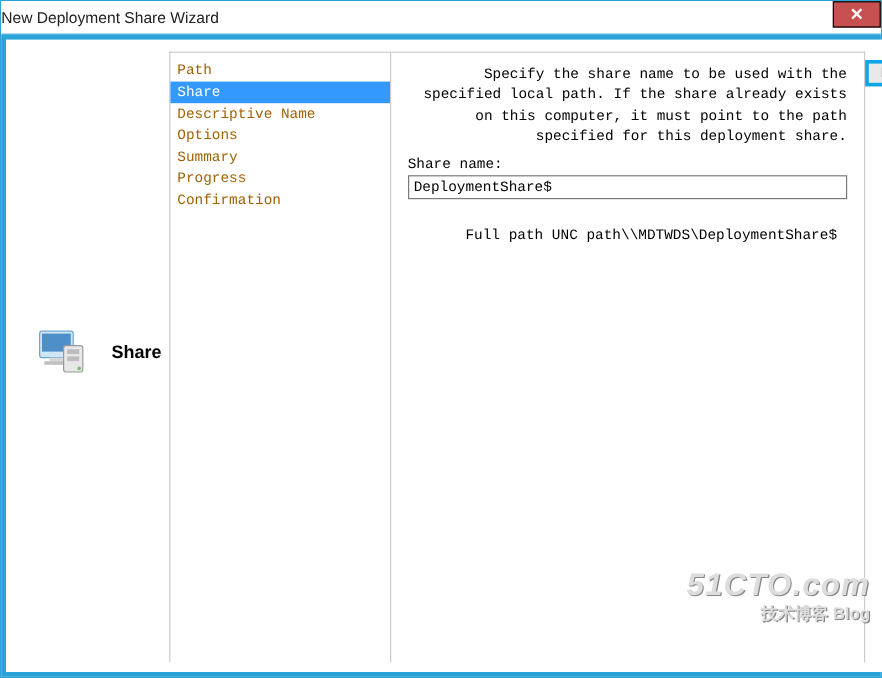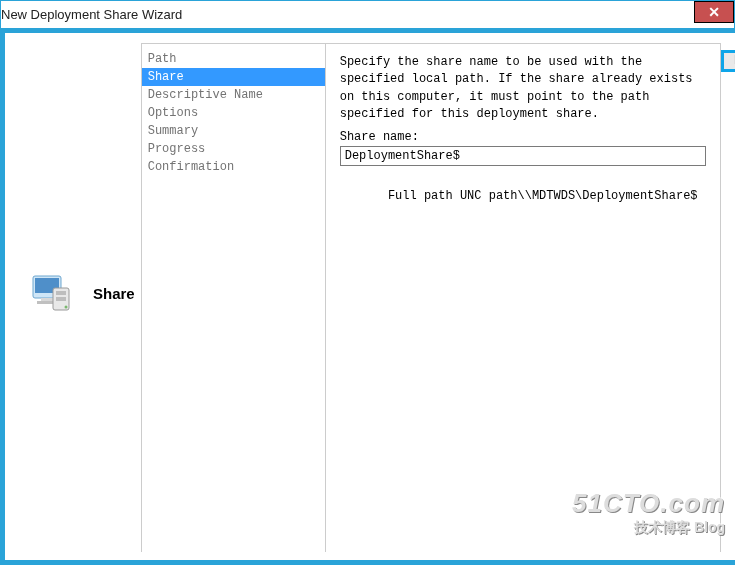--- a/index.html
+++ b/index.html
@@ -86,40 +86,41 @@
     width: 185px;
     border: 1px solid #ccc;
     border-bottom: none;
     background: #fff;
     padding-top: 6px;
   }
   .sidebar-item {
     font-family: "Courier New", monospace;
     font-size: 12px;
     padding: 2px 6px;
-    color: #737373;
+    color: #a16207;
     cursor: pointer;
   }
   .sidebar-item.selected {
     background: #3399ff;
     color: #fff;
   }
   .main-panel {
     flex: 1;
     border: 1px solid #ccc;
     border-left: none;
     border-bottom: none;
     padding: 10px 14px;
     font-family: "Courier New", monospace;
     font-size: 12px;
     color: #000;
   }
   .instruction {
     line-height: 1.45;
     margin-bottom: 6px;
+    text-align: right;
   }
   .field-label { margin-top: 4px; margin-bottom: 2px; }
   .text-input {
     width: 366px;
     font-family: "Courier New", monospace;
     font-size: 12px;
     padding: 2px 4px;
     border: 1px solid #7a7a7a;
     background: #fff;
     color: #000;
@@ -142,21 +143,21 @@
     font-family: "Courier New", monospace;
     font-size: 12px;
     background: #e9e9e9;
     border: 3px solid #0ea5e9;
     cursor: pointer;
     padding: 0 10px;
   }
   .watermark {
     position: absolute;
     right: 10px;
-    bottom: 28px;
+    bottom: 44px;
     font-family: Arial, sans-serif;
     color: #ddd;
     text-shadow: 1px 1px 0 #888, -1px -1px 0 #fff;
     pointer-events: none;
     text-align: right;
   }
   .wm-big {
     font-size: 26px;
     font-weight: 900;
     font-style: italic;

